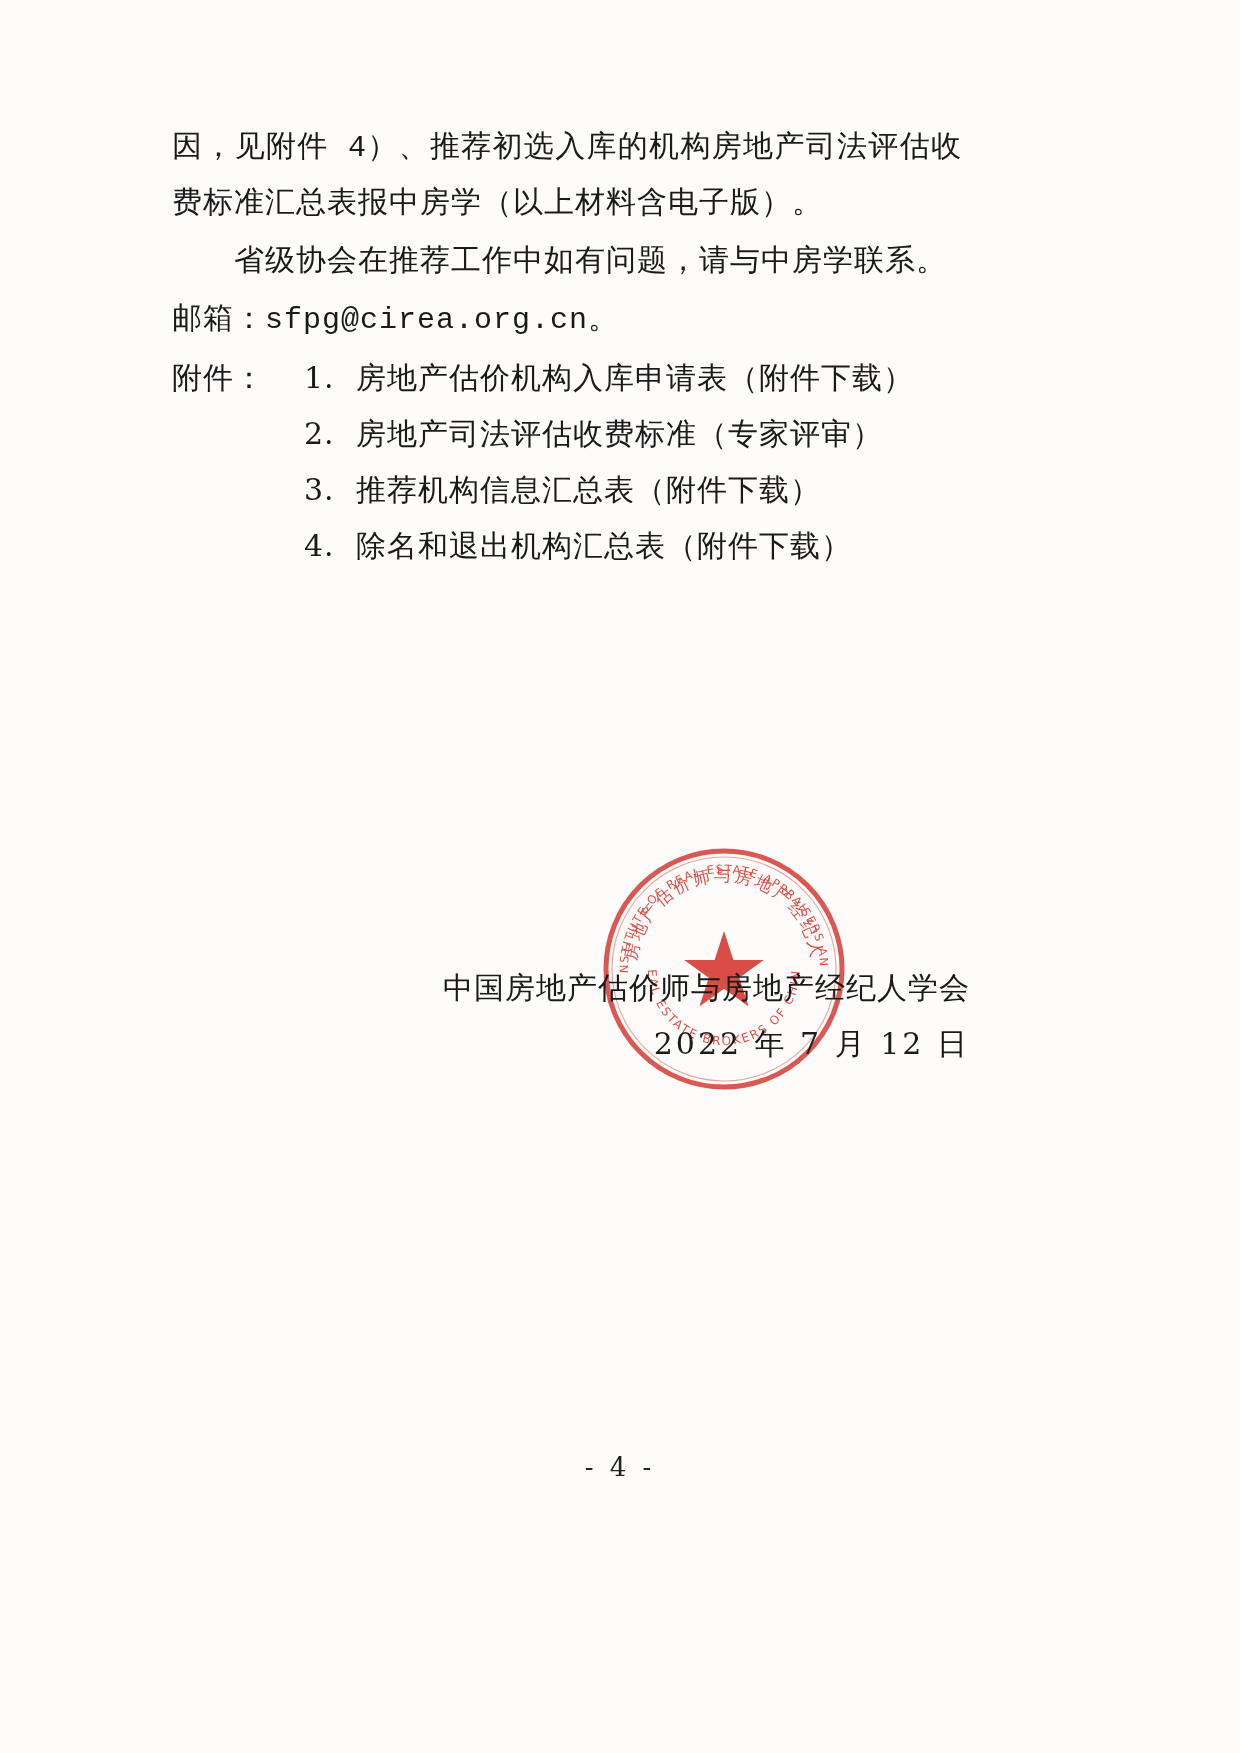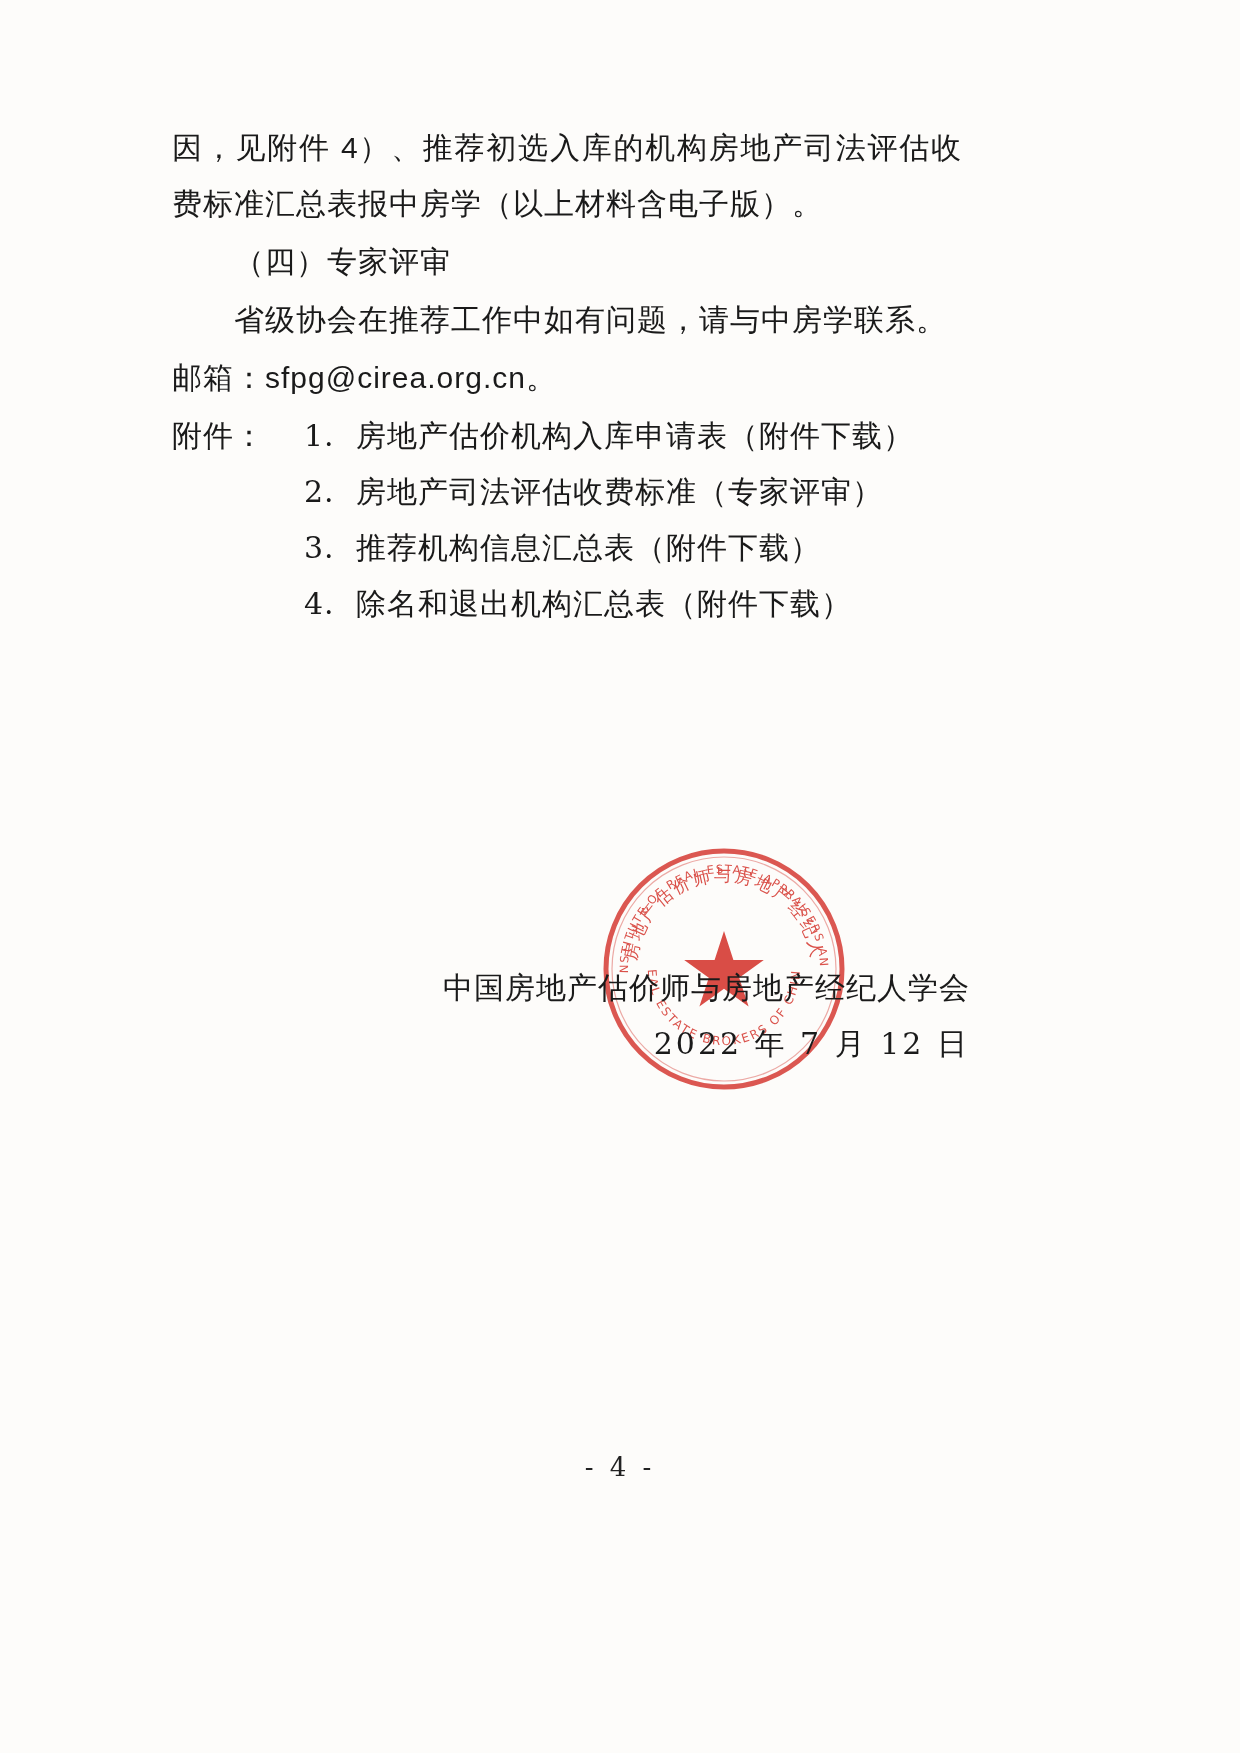--- a/index.html
+++ b/index.html
@@ -21,21 +21,21 @@
     left: 172px;
     top: 120px;
     width: 790px;
   }
   .para {
     font-size: 30px;
     line-height: 56px;
     letter-spacing: 1px;
     text-align: justify;
     margin: 0 0 2px 0;
-    font-family: Liberation Sans, sans-serif;
+    font-family: Liberation Mono, monospace;
   }
   .indent2 {
     text-indent: 62px;
   }
   .noindent {
     text-indent: 0;
   }
   .attach-block {
     margin-top: 2px;
   }
@@ -100,21 +100,20 @@
 </style>
 </head>
 <body>
 
 <div class="page">
 
   <div class="content">
 
     <p class="para noindent">因，见附件 4）、推荐初选入库的机构房地产司法评估收费标准汇总表报中房学（以上材料含电子版）。</p>
 
-    <p class="para indent2">（四）专家评审</p>
 
 
     <p class="para indent2">省级协会在推荐工作中如有问题，请与中房学联系。</p>
 
 
     <p class="para noindent">邮箱：sfpg@cirea.org.cn。</p>
 
     <div class="attach-block">
       <div class="attach-line">
         <span class="attach-label">附件：</span>

